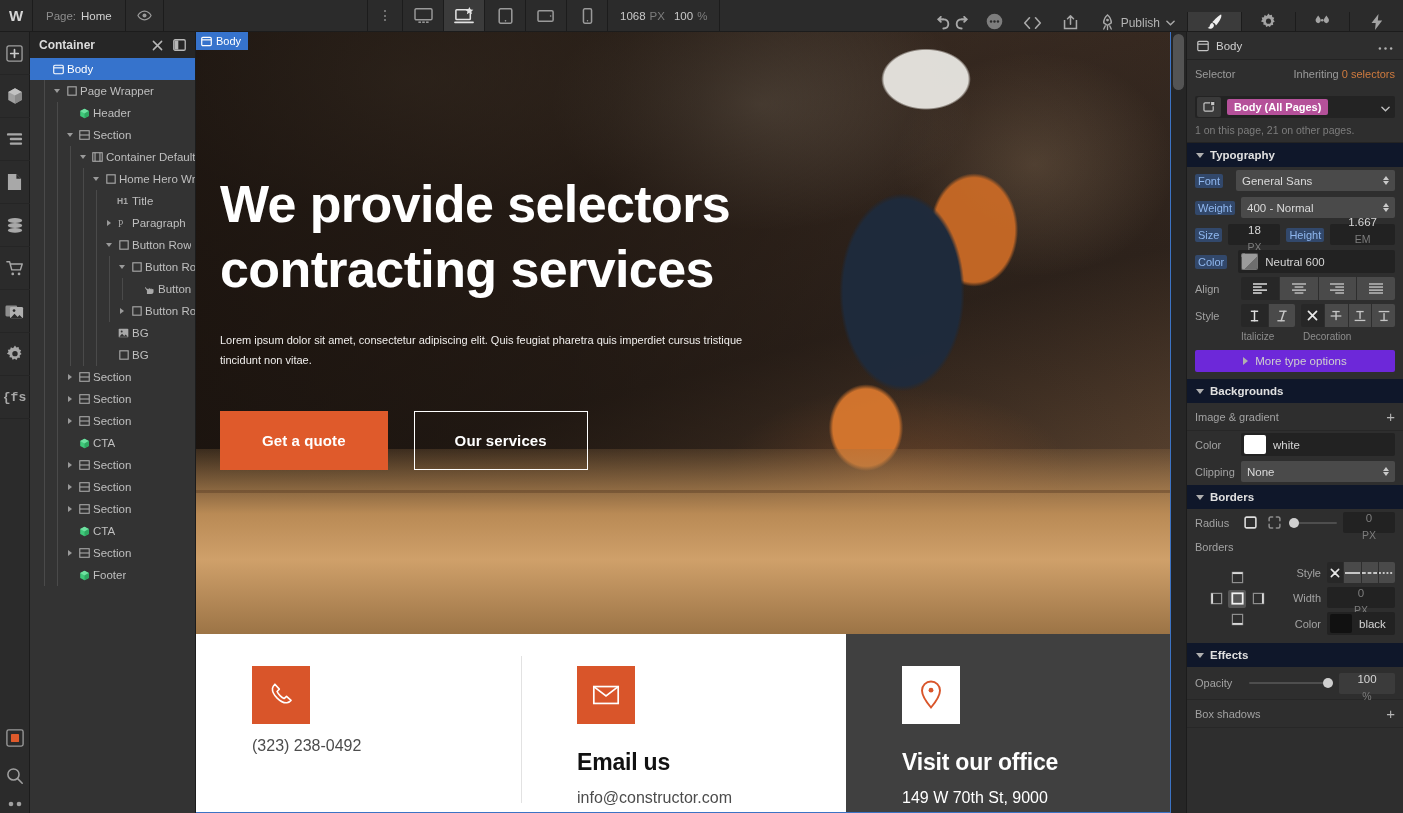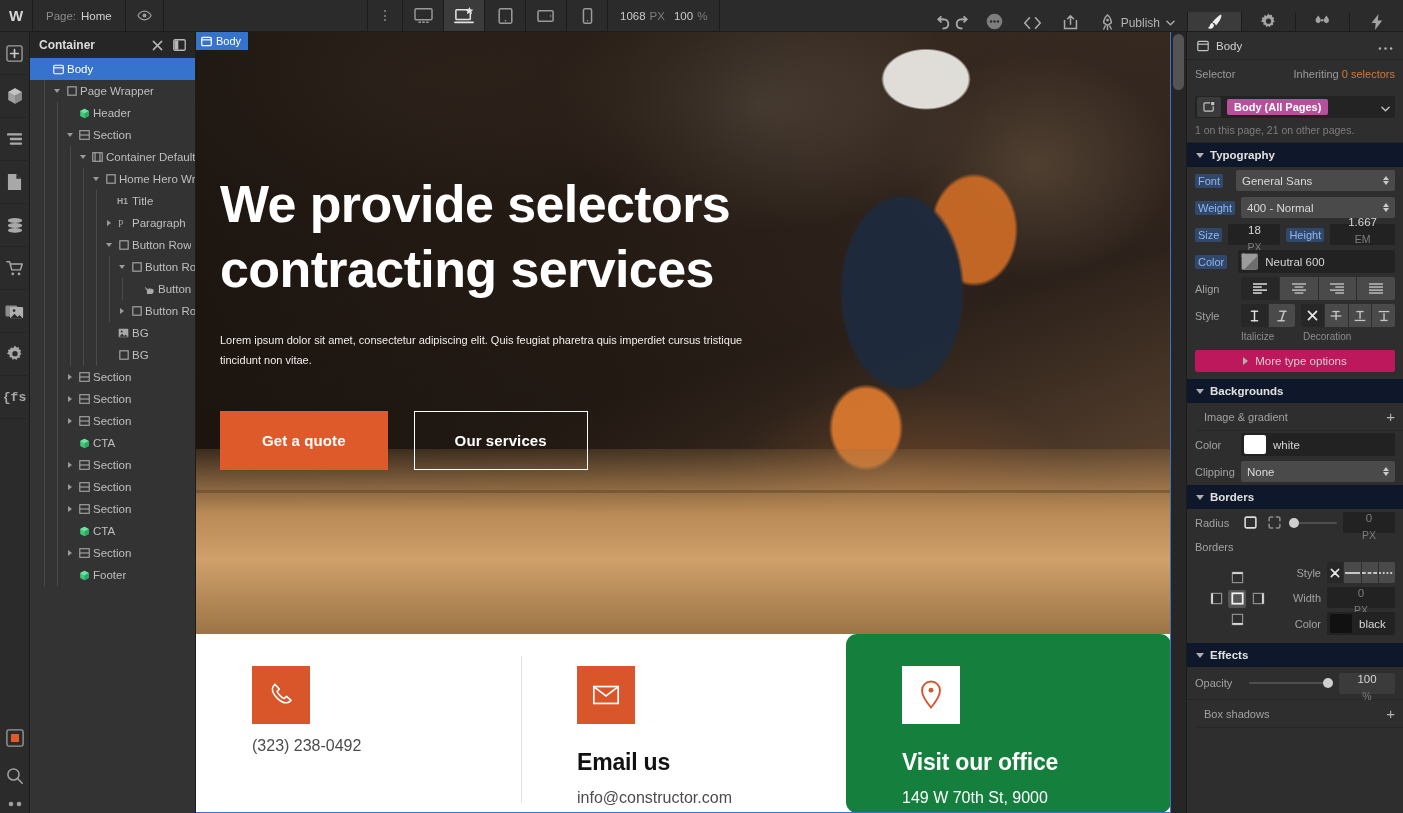--- a/index.html
+++ b/index.html
@@ -191,21 +191,21 @@
   .contact-row {
     display: flex; width: 975px; background: #ffffff; height: 179px;
   }
   .ccard {
     flex: 1; padding: 32px 0 0 56px; position: relative;
   }
   .ccard + .ccard::before {
     content: ""; position: absolute; left: 0; top: 22px; bottom: 10px; width: 1px;
     background: #e2e2e2;
   }
-  .ccard.orange { background: #15803d; padding-left: 56px; border-radius: 11px; }
+  .ccard.orange { background: #404040; padding-left: 56px; }
   .ccard.orange::before { display: none !important; }
   .cico {
     width: 58px; height: 58px; background: #d9552a;
     display: flex; align-items: center; justify-content: center;
   }
   .ccard.orange .cico { background: #ffffff; }
   .ctitle {
     font-size: 23px; font-weight: bold; color: #111111; margin-top: 25px;
     letter-spacing: -0.2px;
   }
@@ -288,28 +288,28 @@
   .seg .b {
     flex: 1; height: 23px; background: #4a4a4a; display: flex; align-items: center;
     justify-content: center; cursor: pointer;
   }
   .seg .b.on { background: #272727; }
   .seg .b:first-child { border-radius: 2px 0 0 2px; }
   .seg .b:last-child { border-radius: 0 2px 2px 0; }
   .subcaps { display: flex; padding: 2px 8px 4px 54px; gap: 0; }
   .subcaps span { color: #8d8d8d; font-size: 10px; }
   .moretype {
-    margin: 4px 8px 7px 8px; height: 22px; background: #be185d; border-radius: 2px;
+    margin: 4px 8px 7px 8px; height: 22px; background: #6d28d9; border-radius: 2px;
     display: flex; align-items: center; justify-content: center; gap: 7px; cursor: pointer;
     color: #cfcfcf; font-size: 11.5px;
   }
   .tri-r { width: 0; height: 0; border-top: 4px solid transparent; border-bottom: 4px solid transparent; border-left: 5px solid #b0b0b0; }
   .addrow {
     display: flex; align-items: center; justify-content: space-between; padding: 0 8px;
-    height: 28px; cursor: pointer; border-bottom: 1px solid #272727; margin-left: 9px;
+    height: 28px; cursor: pointer; border-bottom: 1px solid #272727;
   }
   .addrow .lab { color: #a2a2a2; font-size: 11px; }
   .plus { color: #b5b5b5; font-size: 15px; line-height: 1; }
   .slider { flex: 1; display: flex; align-items: center; position: relative; height: 21px; }
   .slider .track { position: absolute; left: 0; right: 0; height: 2px; background: #4e4e4e; border-radius: 2px; }
   .slider .knob { position: absolute; width: 10px; height: 10px; border-radius: 50%; background: #cfcfcf; }
   .borders-grid { display: flex; align-items: center; padding: 4px 8px 8px 8px; gap: 8px; }
   .bside-pad { width: 84px; flex: 0 0 84px; display: flex; flex-direction: column; align-items: center; gap: 3px; }
   .bside-mid { display: flex; gap: 3px; align-items: center; }
   .bsq { width: 18px; height: 18px; display: flex; align-items: center; justify-content: center; cursor: pointer; border-radius: 2px; }

